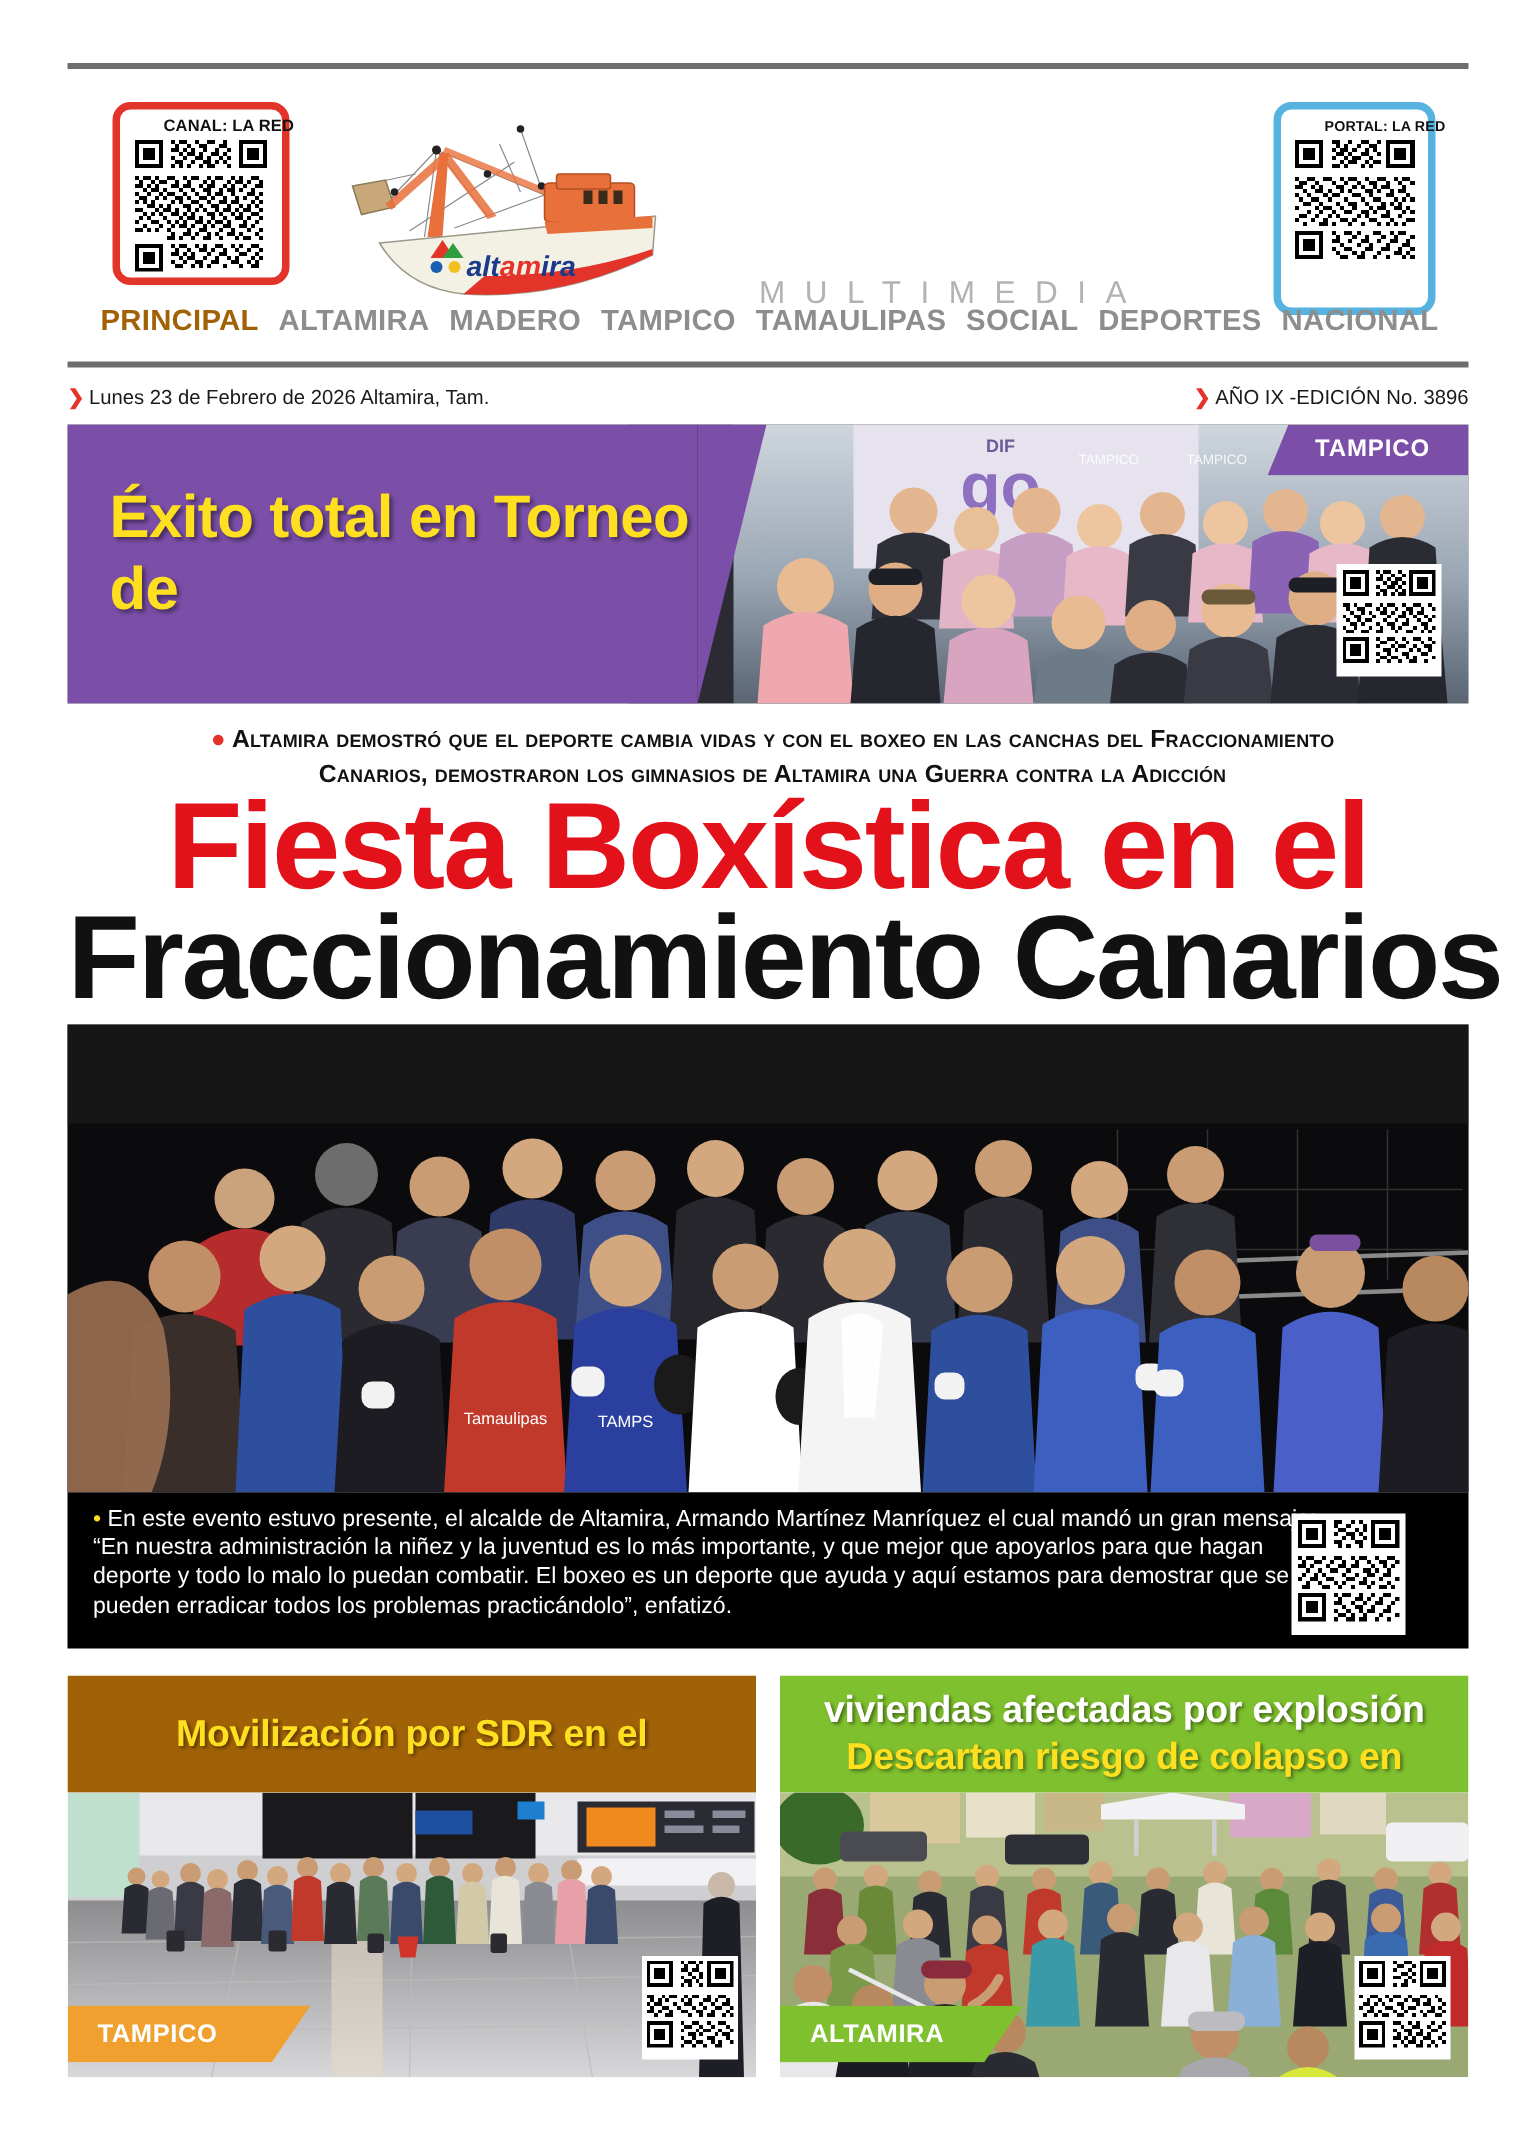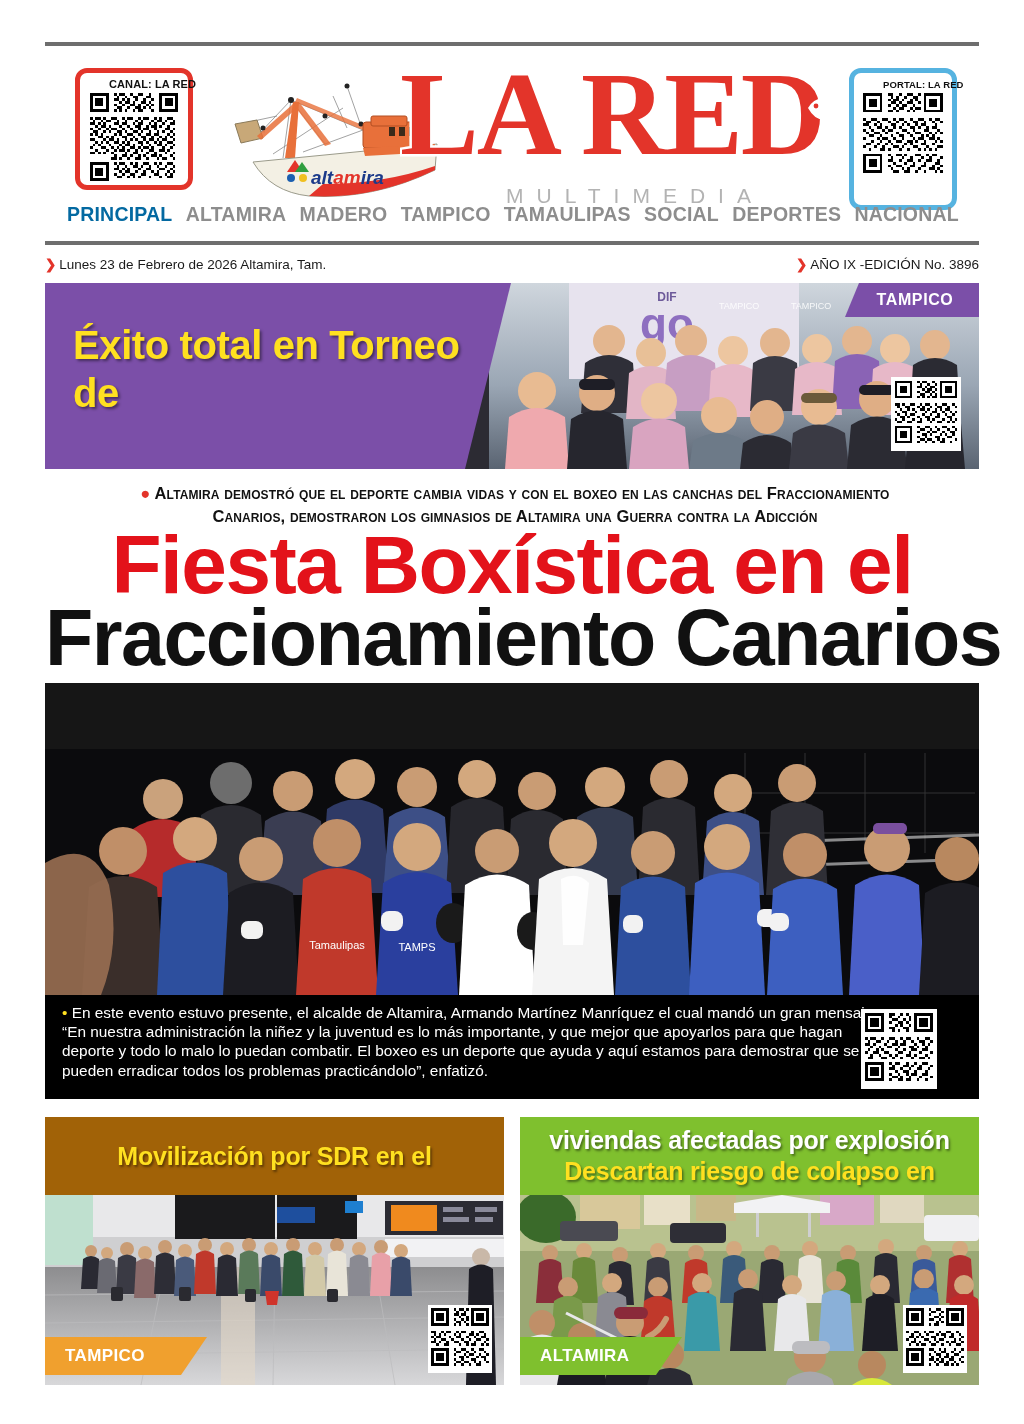--- a/index.html
+++ b/index.html
@@ -88,21 +88,21 @@
     box-sizing: border-box;
   }
   .nav-item {
     font-size: 19.5px;
     font-weight: bold;
     color: #8d8d8d;
     letter-spacing: .2px;
     cursor: pointer;
     white-space: nowrap;
   }
-  .nav-item.active { color: #0369a1; }
+  .nav-item.active { color: #a16207; }
 
   
   .dateline {
     position: absolute;
     left: 45px; top: 250px;
     width: 934px; height: 28px;
     display: flex;
     justify-content: space-between;
     align-items: center;
     font-size: 13.5px;
@@ -545,30 +545,20 @@
       <path d="M150 82 L222 78 L222 86 L152 90 z" fill="#e8703a"></path>
       <text x="98" y="118" font-family="'Liberation Sans',sans-serif" font-size="19" font-style="italic" font-weight="bold" fill="#1b3a8a">alt<tspan fill="#e3342a">am</tspan><tspan fill="#1b3a8a">ira</tspan></text>
       <g>
         <path d="M74 106 l8 -12 l8 12 z" fill="#e3342a"></path>
         <path d="M82 106 l7 -10 l7 10 z" fill="#2f9e3f"></path>
         <circle cx="78" cy="112" r="4" fill="#1b5fb0"></circle>
         <circle cx="90" cy="112" r="4" fill="#f0c020"></circle>
       </g>
     </svg>
 
-    <div class="wordmark">
-      <svg width="470" height="125" viewBox="0 0 470 125">
-        <text x="0" y="98" font-family="'Liberation Serif', serif" font-size="118" font-weight="bold" fill="#e3342a" stroke="#ffffff" stroke-width="5" paint-order="stroke" letter-spacing="-2">LA RED</text>
-        <g transform="translate(408,34)">
-          <path d="M0 18 Q10 2 26 14 Q34 19 26 26 Q10 36 0 18 z" fill="#ffffff"></path>
-          <path d="M26 14 Q36 6 40 2 Q38 14 34 20 Q38 26 40 36 Q34 30 26 26 z" fill="#ffffff"></path>
-          <circle cx="8" cy="16" r="2.4" fill="#e3342a"></circle>
-        </g>
-      </svg>
-    </div>
     <div class="multimedia">MULTIMEDIA</div>
 
     <div class="qr-box qr-right">
       <div class="qr-label">PORTAL: LA RED</div>
       <svg class="qr-img" width="86" height="80" viewBox="0 0 29 29" shape-rendering="crispEdges">
         <rect width="29" height="29" fill="#fff"></rect>
         <g fill="#000">
           <rect x="0" y="0" width="7" height="7"></rect>
             <rect x="1" y="1" width="5" height="5" fill="#fff"></rect>
             <rect x="2" y="2" width="3" height="3"></rect>

